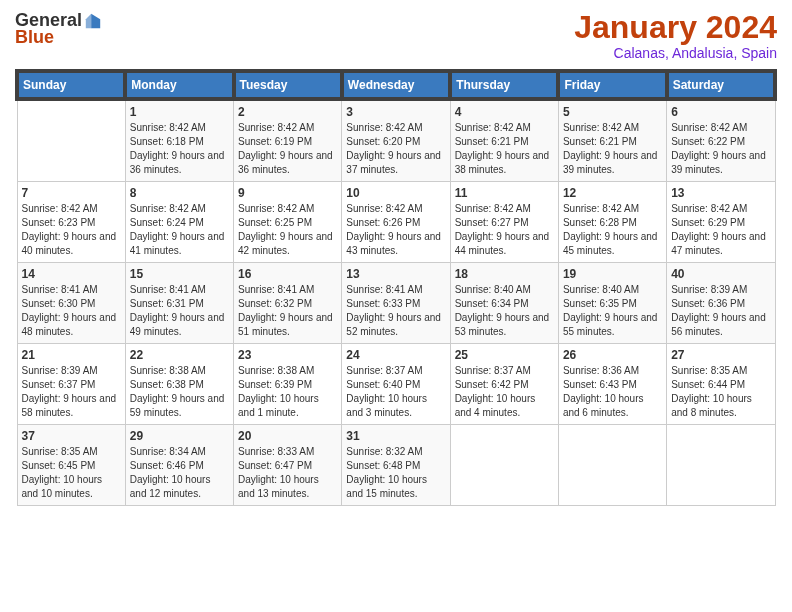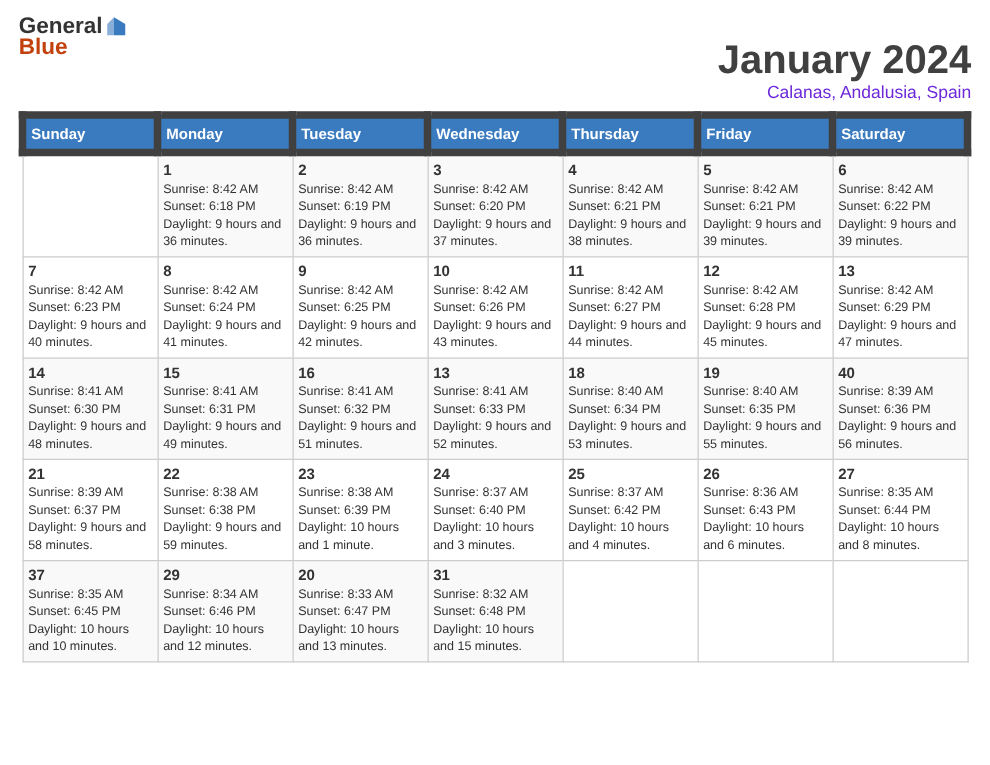--- a/index.html
+++ b/index.html
@@ -34,40 +34,39 @@
       width: 18px;
       height: 18px;
       margin-left: 2px;
     }
     .title-section {
       text-align: right;
     }
     .month-title {
       font-size: 32px;
       font-weight: bold;
-      color: #404040;
+      color: #c2410c;
       line-height: 1.1;
-      margin-top: 20px;
     }
     .location-title {
       font-size: 14px;
       color: #6d28d9;
     }
     table {
       width: 100%;
       border-collapse: collapse;
     }
     thead th {
       background-color: #3a7abf;
       color: #fff;
       font-size: 12px;
       font-weight: bold;
       padding: 5px 4px;
       text-align: left;
-      border: 6px solid #404040;
+      border: 4px solid #404040;
     }
     tbody td {
       border: 1px solid #ccc;
       vertical-align: top;
       padding: 4px 4px;
       width: 14.28%;
       min-height: 80px;
       font-size: 10.5px;
       color: #333;
       background: #fff;

